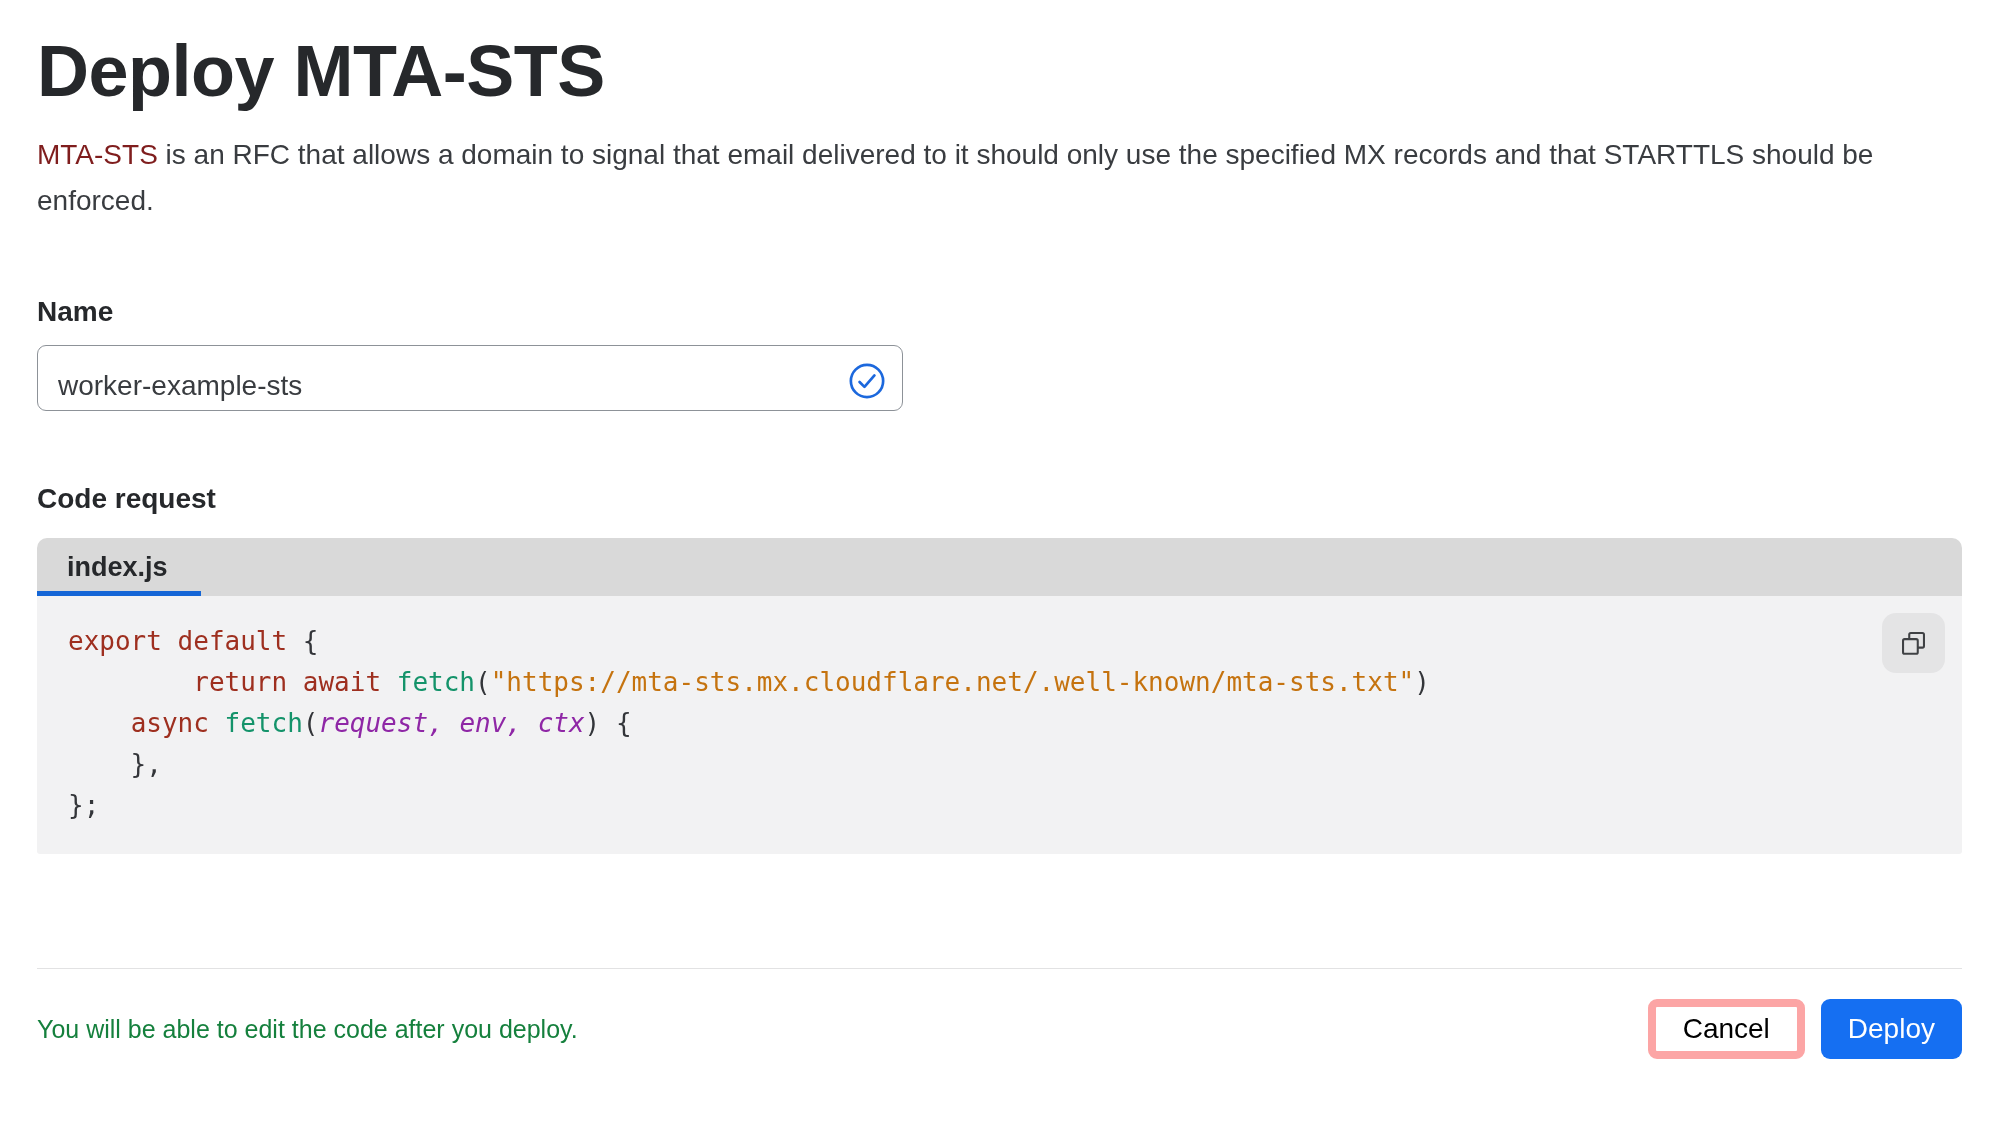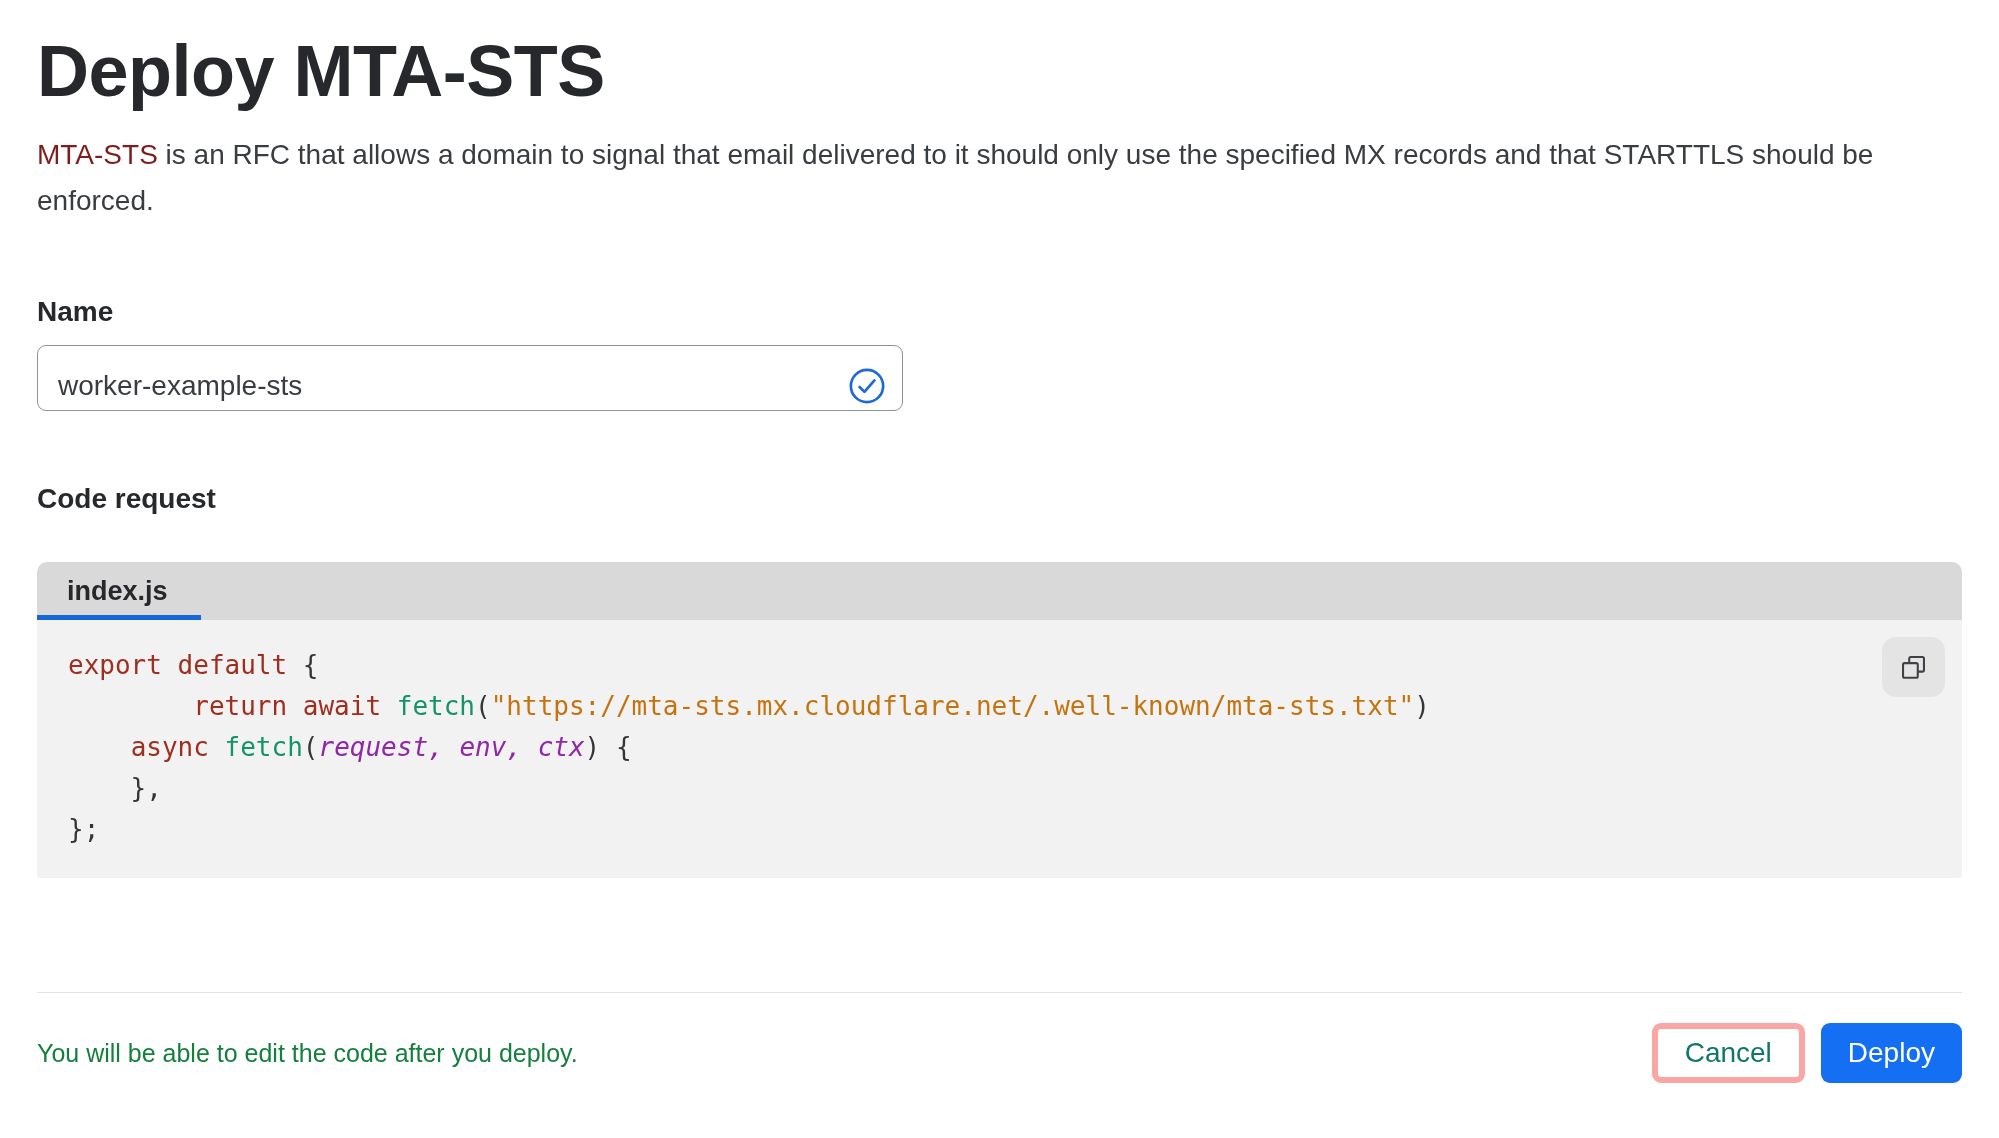--- a/index.html
+++ b/index.html
@@ -39,41 +39,40 @@
     color: #26282b;
   }
   .input-wrap {
     margin-top: 13px;
     width: 866px;
     height: 66px;
     border: 1.5px solid #8d9298;
     border-radius: 9px;
     background: #fff;
     display: flex;
-    align-items: center;
     padding: 16px 16px 0 20px;
   }
   .input-wrap input {
     flex: 1;
     border: none;
     outline: none;
     font-family: "Liberation Sans", sans-serif;
     font-size: 28px;
     color: #393c40;
     background: transparent;
   }
   .check-icon { flex: 0 0 auto; display: flex; }
   .code-label {
     margin-top: 68px;
     font-size: 28px;
     line-height: 40px;
     font-weight: 700;
     color: #26282b;
   }
-  .code-container { margin-top: 43px; width: 1925px; }
+  .code-container { margin-top: 19px; width: 1925px; }
   .tabbar {
     height: 58px;
     background: #d9d9d9;
     border-radius: 10px 10px 0 0;
     display: flex;
   }
   .tab {
     position: relative;
     height: 100%;
     display: inline-flex;
@@ -139,22 +138,22 @@
     font-family: "Liberation Sans", sans-serif;
     font-size: 28px;
     padding: 0 27px;
     cursor: pointer;
     display: inline-flex;
     align-items: center;
     justify-content: center;
   }
   .btn-cancel {
     background: #ffffff;
-    border: 6px solid #fca5a5;
-    color: #0f766e;
+    border: 8px solid #fca5a5;
+    color: #000000;
   }
   .btn-deploy {
     background: #156ff2;
     border: none;
     color: #ffffff;
     text-align: right;
   }
 </style>
 </head>
 <body>

